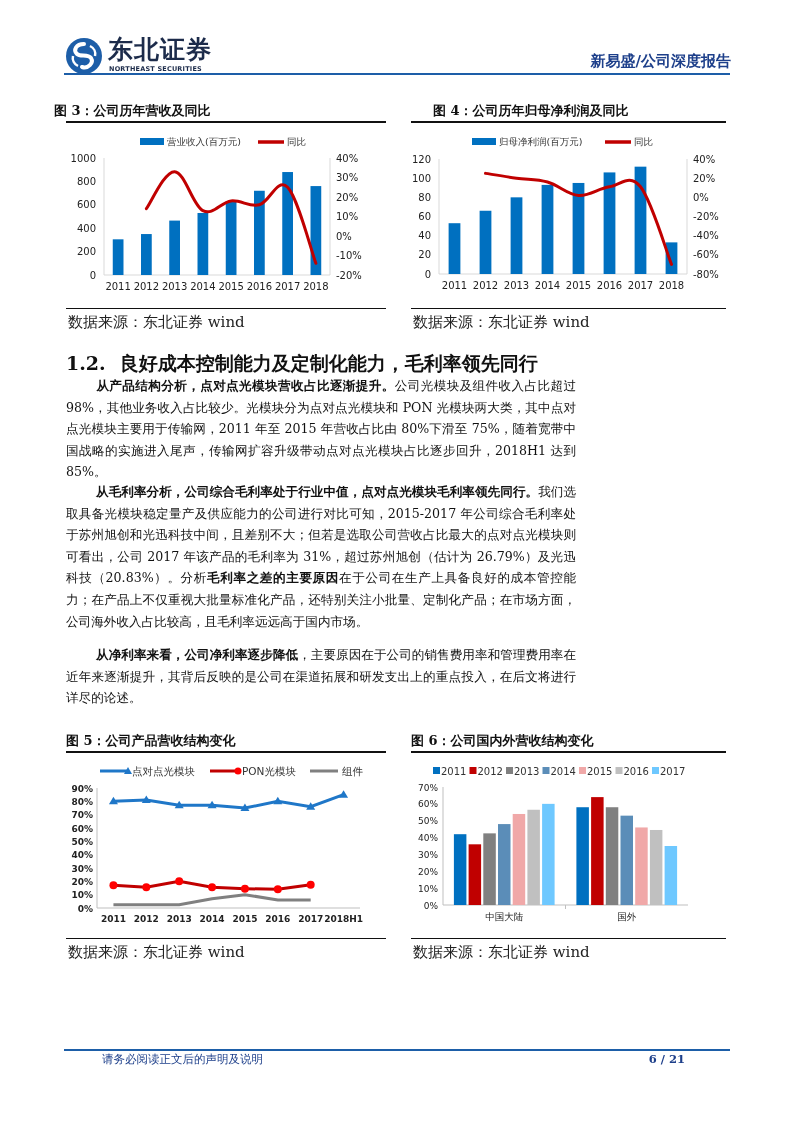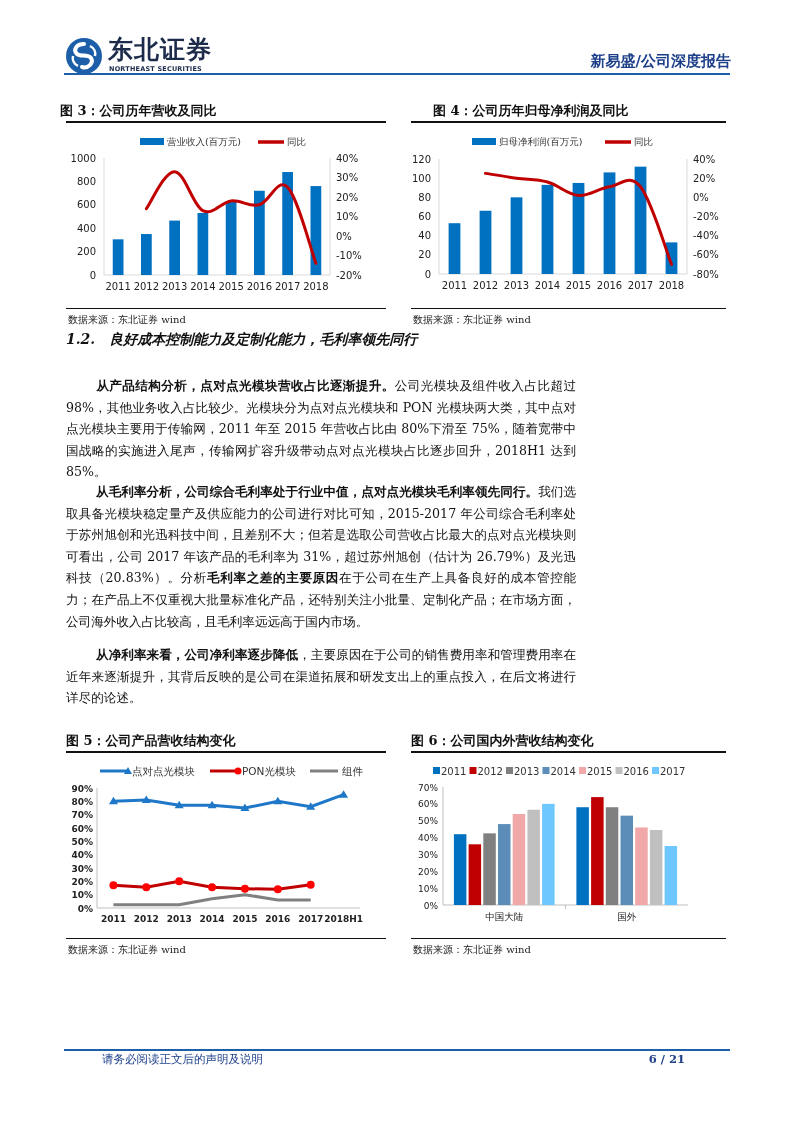--- a/index.html
+++ b/index.html
@@ -9,23 +9,23 @@
   
   .logo { left: 66px; top: 36px; width: 160px; height: 42px; }
   .logo-circle { position: absolute; left: 0; top: 2px; width: 36px; height: 36px; border-radius: 50%; background: #1d5ea8; }
   .logo-cn { position: absolute; left: 42px; top: 0px; font-family: "DejaVu Sans", sans-serif; font-weight: bold; font-size: 25px; color: #1c2b4a; letter-spacing: 1px; line-height: 28px; }
   .logo-en { position: absolute; left: 43px; top: 29px; font-family: "DejaVu Sans", sans-serif; font-weight: bold; font-size: 6.5px; color: #1c2b4a; letter-spacing: 0.2px; }
   .header-right { right: 62px; top: 52px; font-size: 15px; font-weight: bold; color: #1d3f8a; font-family: "DejaVu Serif", serif; }
   .header-rule { left: 64px; top: 73px; width: 666px; height: 2px; background: #1d5ea8; }
 
   .fig-title { font-size: 13px; font-weight: bold; font-family: "DejaVu Serif", serif; color: #111; }
   .fig-rule { height: 1.5px; background: #111; }
-  .src { font-size: 10px; color: #222; font-family: "DejaVu Serif", serif; }
-
-  .section-title { left: 66px; top: 331px; font-size: 14px; font-weight: bold; font-family: "DejaVu Serif", serif; font-style: italic; }
+  .src { font-size: 15px; color: #222; font-family: "DejaVu Serif", serif; }
+
+  .section-title { left: 66px; top: 351px; font-size: 19px; font-weight: bold; font-family: "DejaVu Serif", serif; }
   .section-title .num { margin-right: 14px; }
   .para { left: 66px; width: 510px; font-size: 12.6px; line-height: 21.6px; text-align: justify; font-family: "DejaVu Serif", serif; }
   .para b { font-weight: bold; }
   .indent { display: inline-block; width: 30px; }
 
   .footer-rule { left: 64px; top: 1049px; width: 666px; height: 1.5px; background: #1d5ea8; }
   .footer-left { left: 102px; top: 1052px; font-size: 11.5px; font-weight: normal; color: #1d3f8a; }
   .footer-right { right: 108px; top: 1052px; font-size: 11.5px; font-weight: bold; color: #1d3f8a; }
 
   svg text { font-family: "DejaVu Sans", "Liberation Sans", sans-serif; }
@@ -40,21 +40,21 @@
       <path d="M24 8 C28 10 30 14 29 18" stroke="#fff" stroke-width="2.5" fill="none"></path>
       <path d="M12 28 C8 26 6 22 7 18" stroke="#fff" stroke-width="2.5" fill="none"></path>
     </svg>
   </div>
   <div class="logo-cn">东北证券</div>
   <div class="logo-en">NORTHEAST SECURITIES</div>
 </div>
 <div class="abs header-right">新易盛/公司深度报告</div>
 <div class="abs header-rule"></div>
 
-<div class="abs fig-title" style="left:60px; top:102px;">图 3：公司历年营收及同比</div>
+<div class="abs fig-title" style="left:54px; top:102px;">图 3：公司历年营收及同比</div>
 <div class="abs fig-rule" style="left:66px; top:121px; width:320px;"></div>
 <svg class="abs" id="chart-fig3" style="left:60px; top:125px;" width="330" height="175">
     <rect x="80" y="13" width="24" height="7" fill="#0070c0"></rect>
     <text x="107" y="20" font-size="9.5" fill="#333">营业收入(百万元)</text>
     <line x1="198" y1="17" x2="224" y2="17" stroke="#c00000" stroke-width="3.5"></line>
     <text x="227" y="20" font-size="9.5" fill="#333">同比</text>
     <text x="36" y="153.5" font-size="10" text-anchor="end" fill="#222">0</text>
     <text x="36" y="130.1" font-size="10" text-anchor="end" fill="#222">200</text>
     <text x="36" y="106.7" font-size="10" text-anchor="end" fill="#222">400</text>
     <text x="36" y="83.3" font-size="10" text-anchor="end" fill="#222">600</text>

